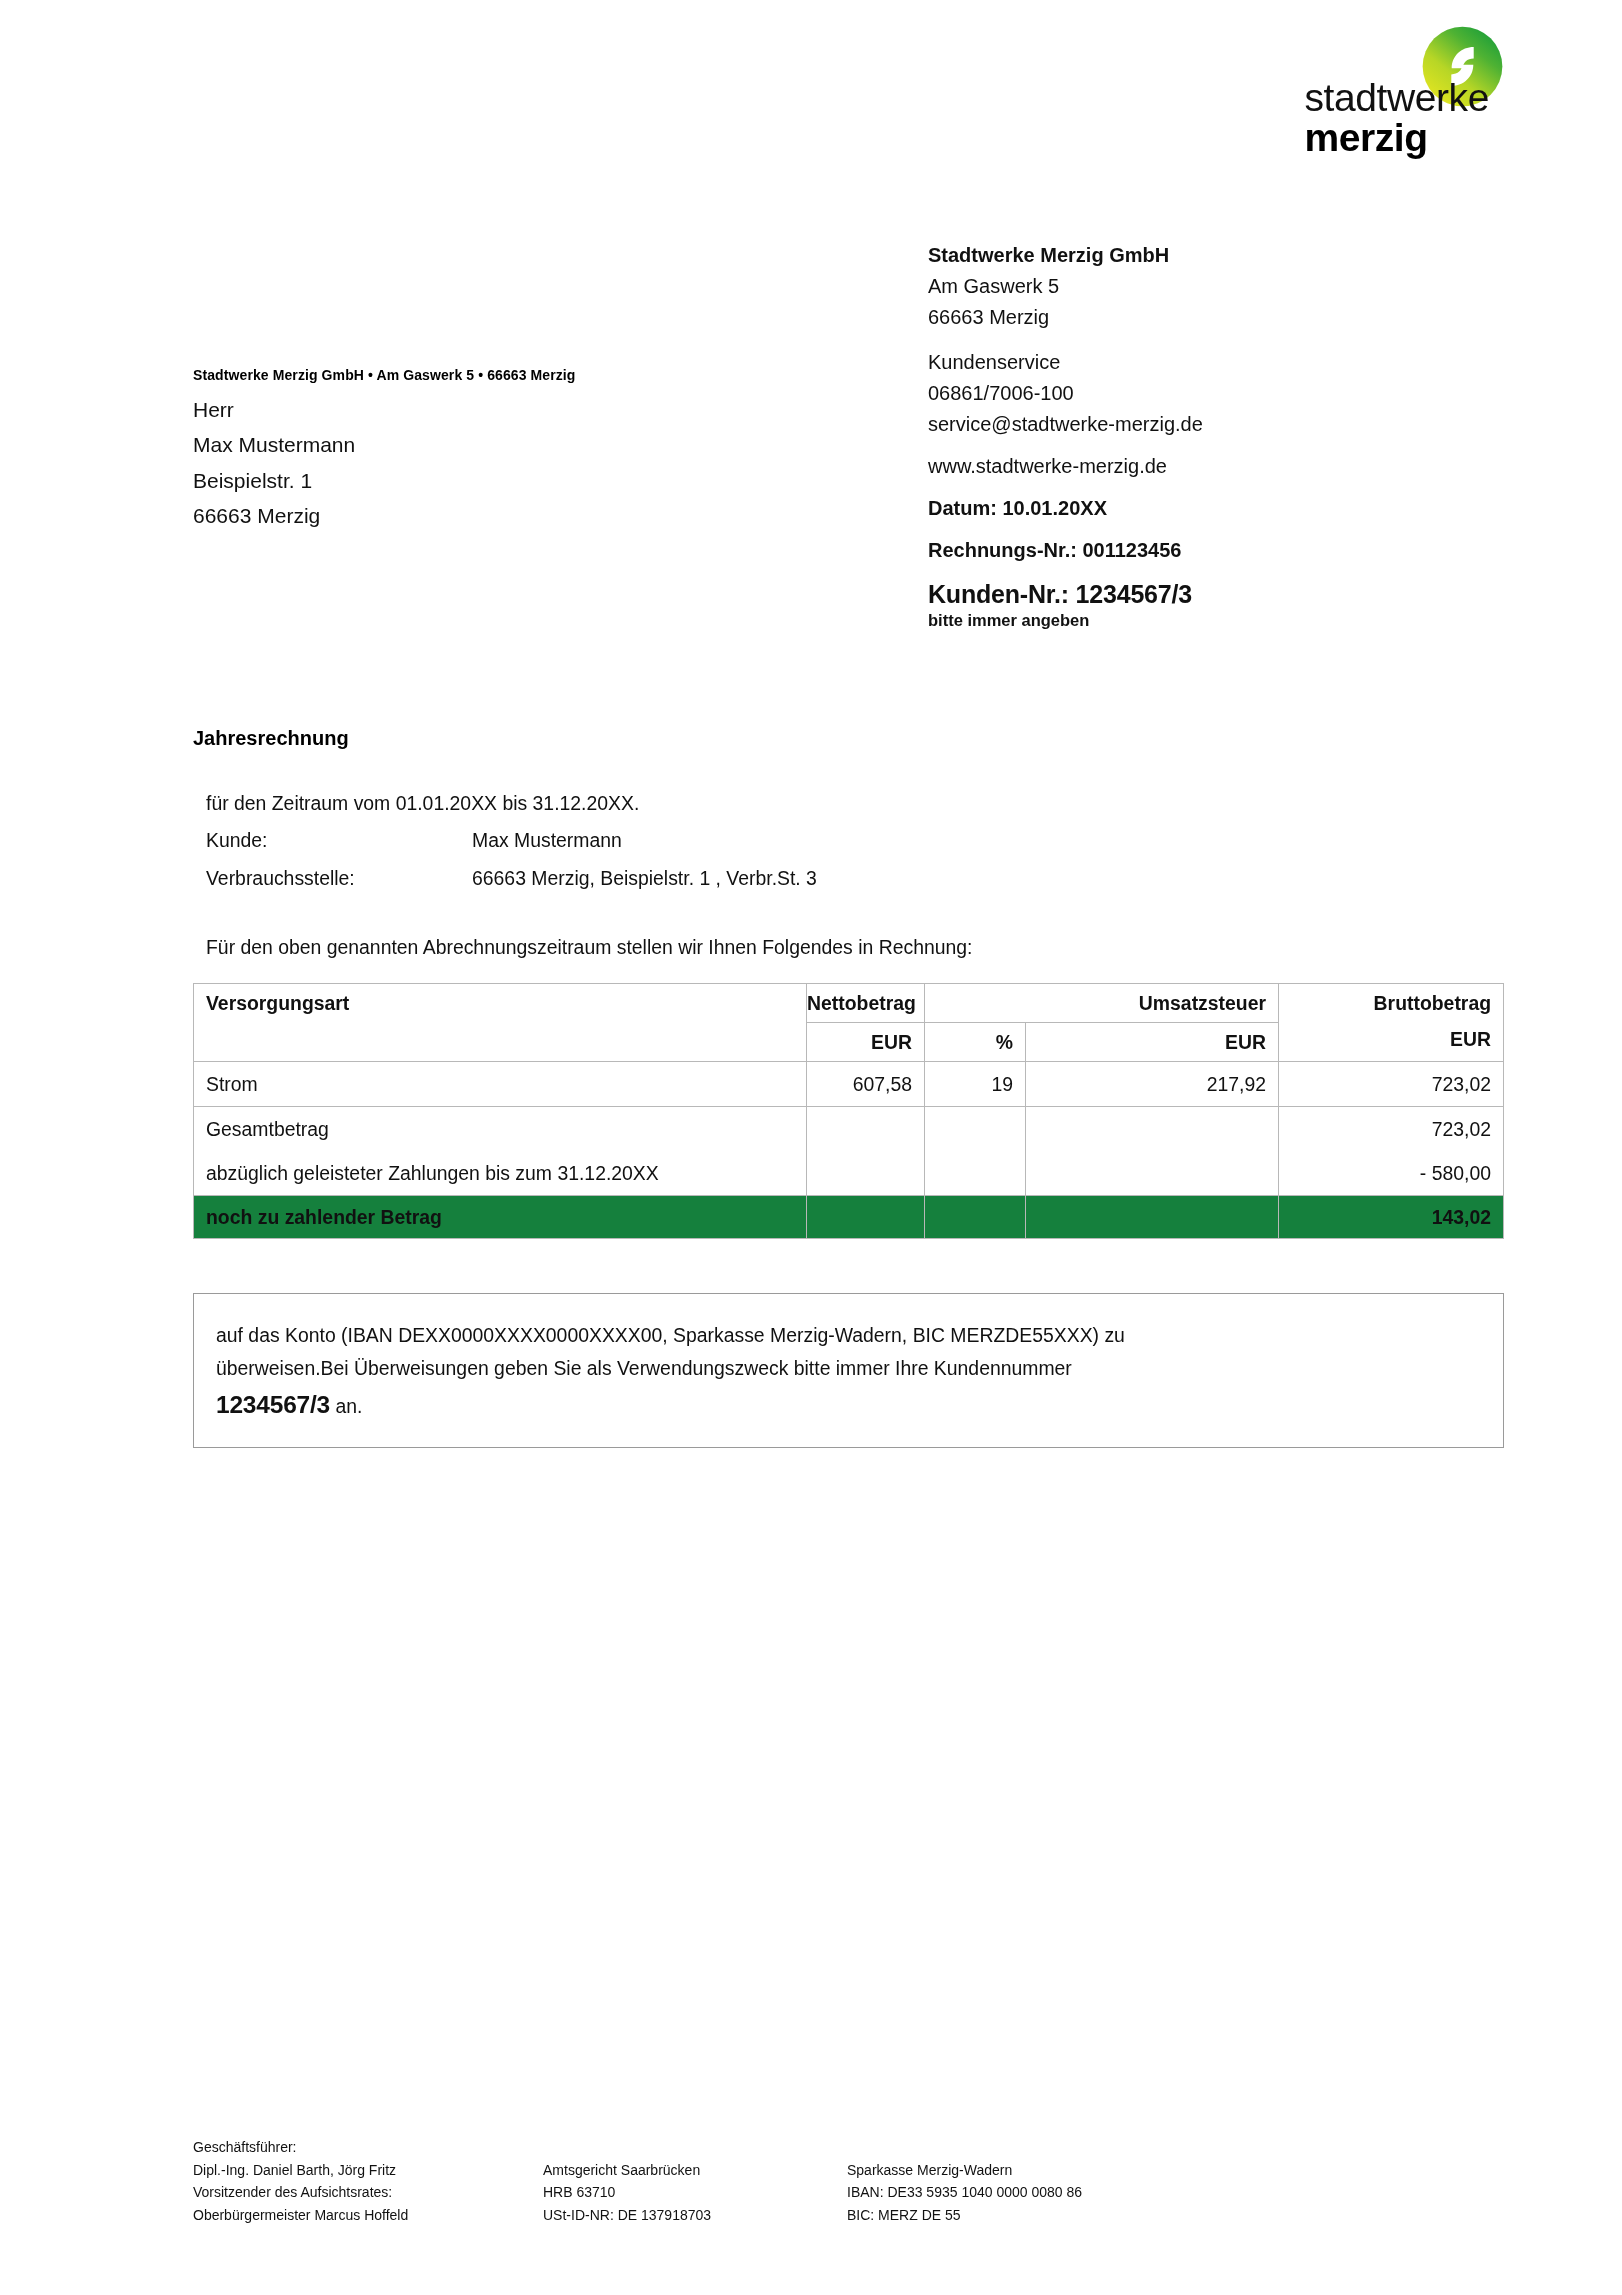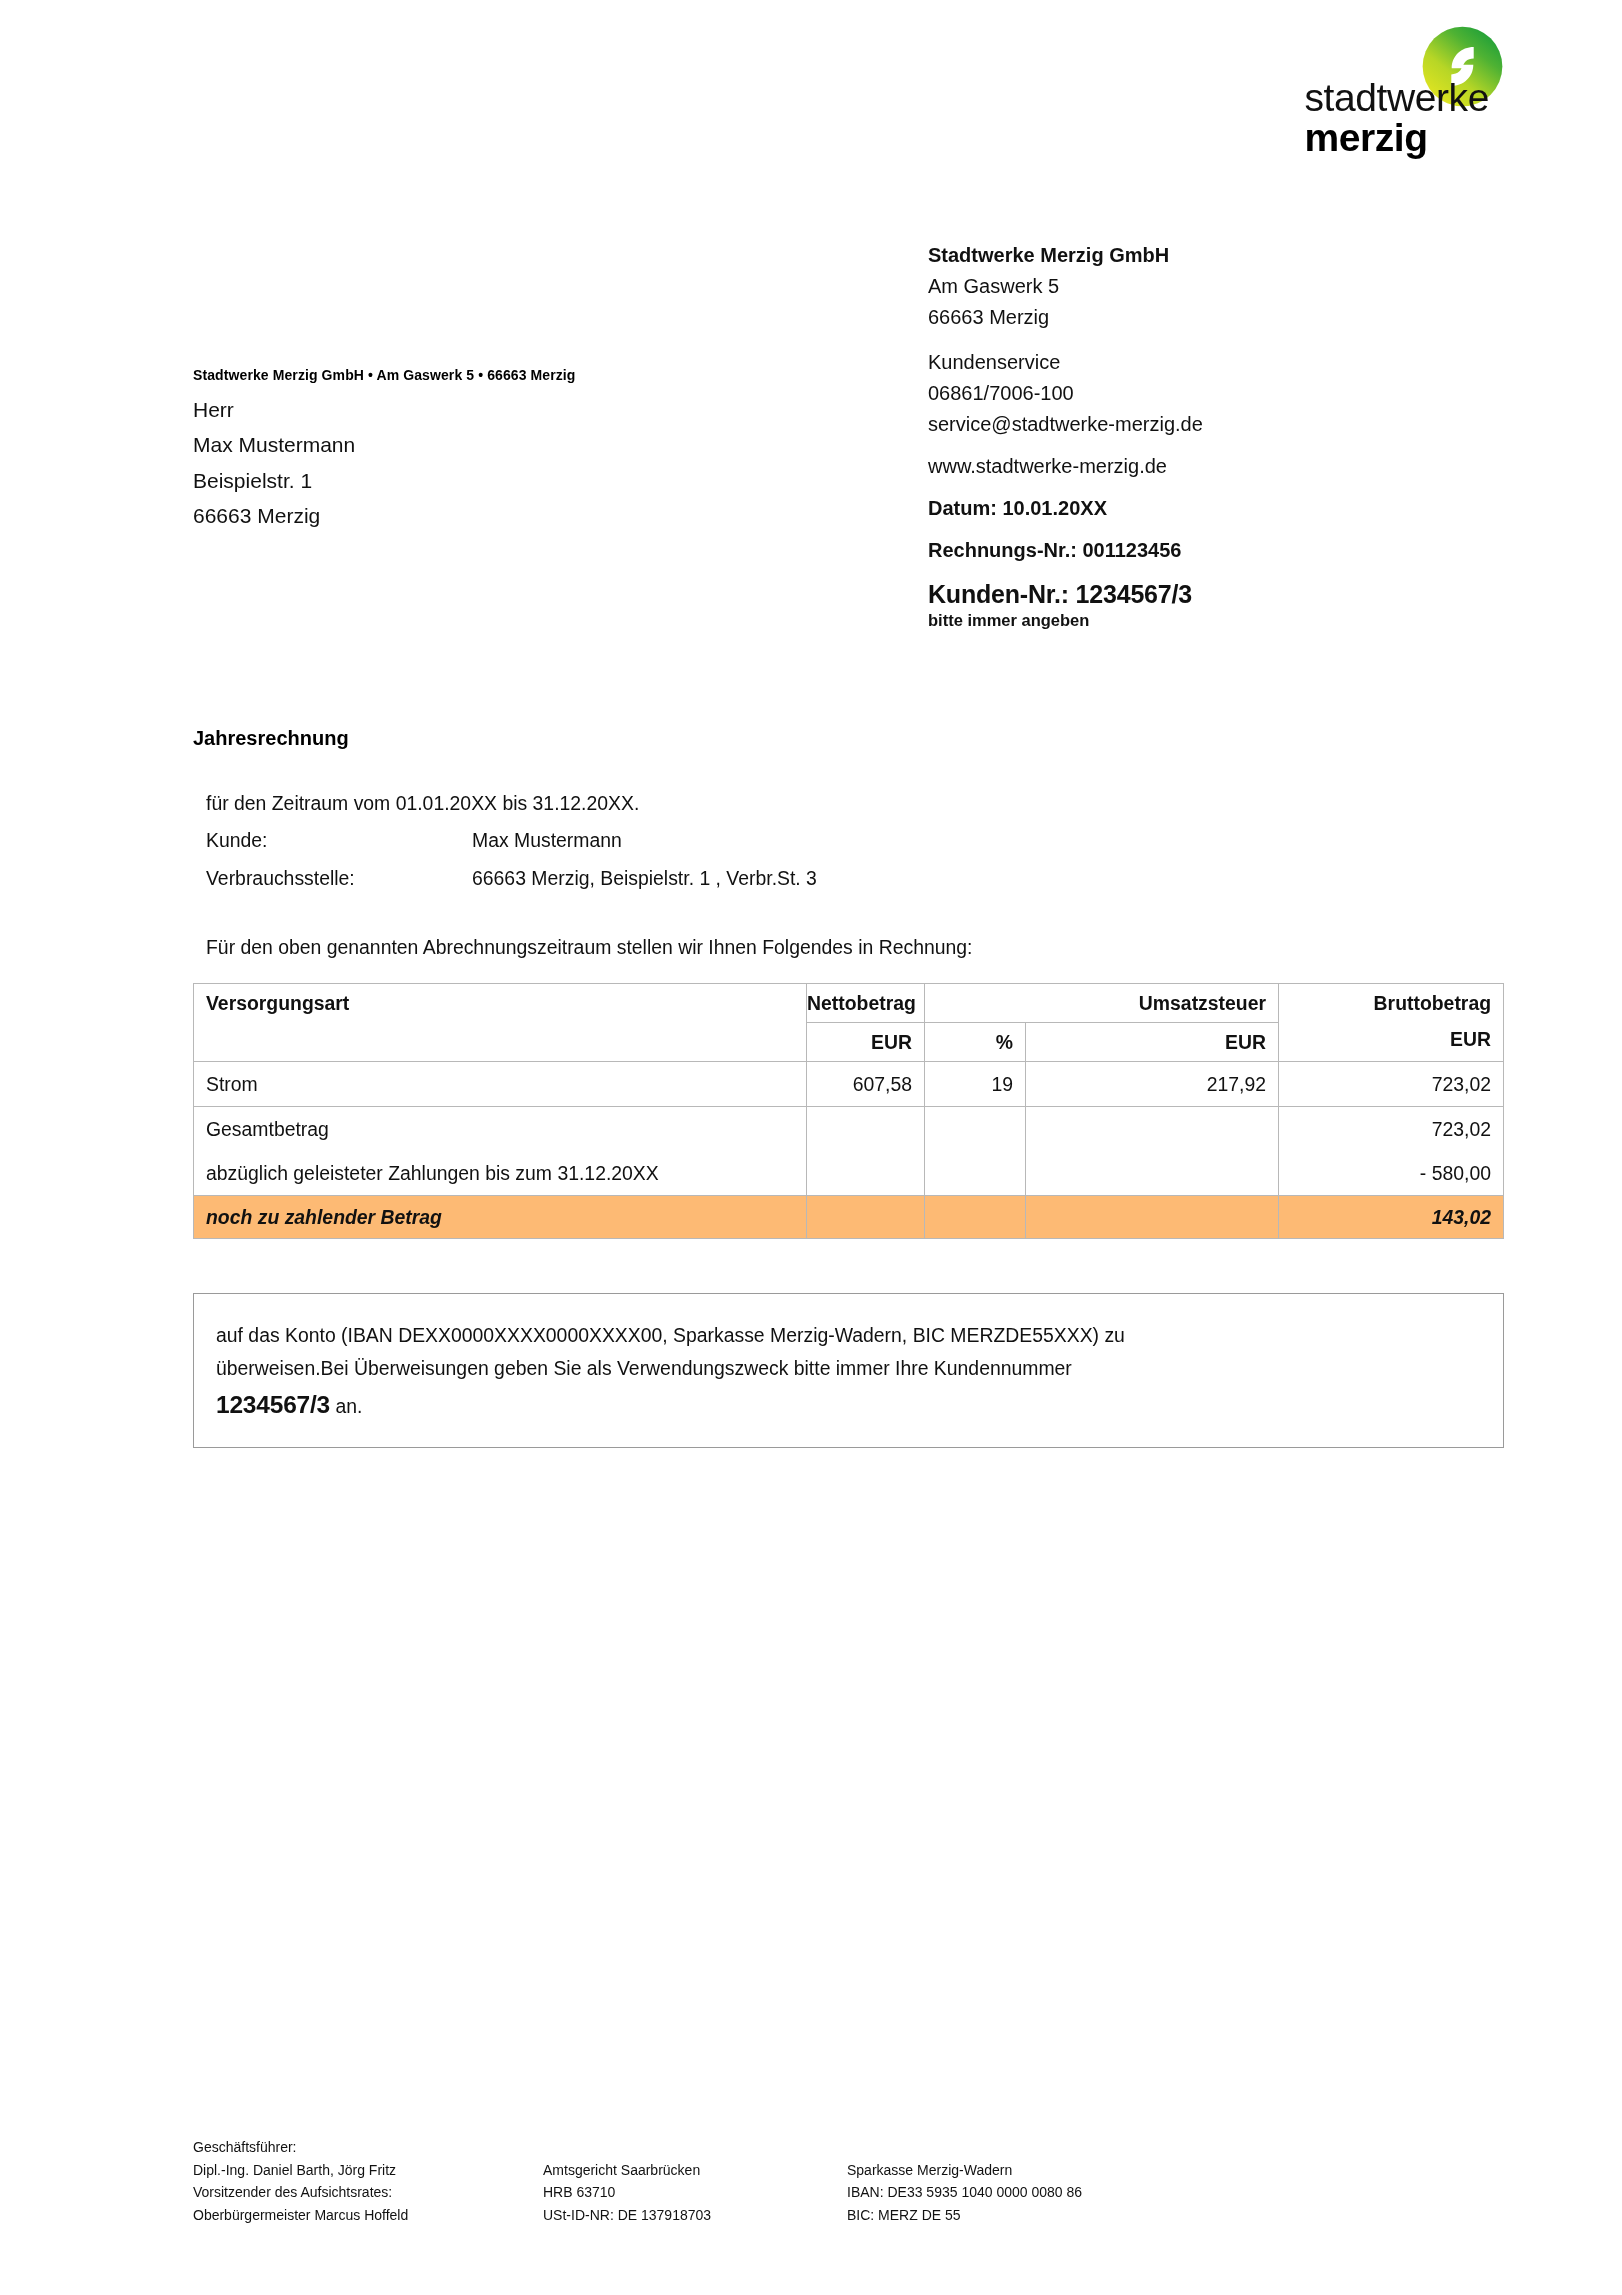--- a/index.html
+++ b/index.html
@@ -175,24 +175,23 @@
   }
   .row-item td { height: 44px; }
   .row-merge td { height: 88px; }
   .merge-inner { display: block; }
   .merge-inner .mi-line {
     display: block;
     height: 44px;
     line-height: 44px;
   }
   .row-total td {
-    background: #fdba74;
+    background: #15803d;
     font-weight: 700;
     height: 42px;
-    font-style: italic;
   }
   .row-total .mi-line { line-height: 42px; height: 42px; }
   .vcenter { line-height: 44px; }
 
   
   .pay-box {
     position: absolute;
     left: 193px;
     top: 1293px;
     width: 1311px;

